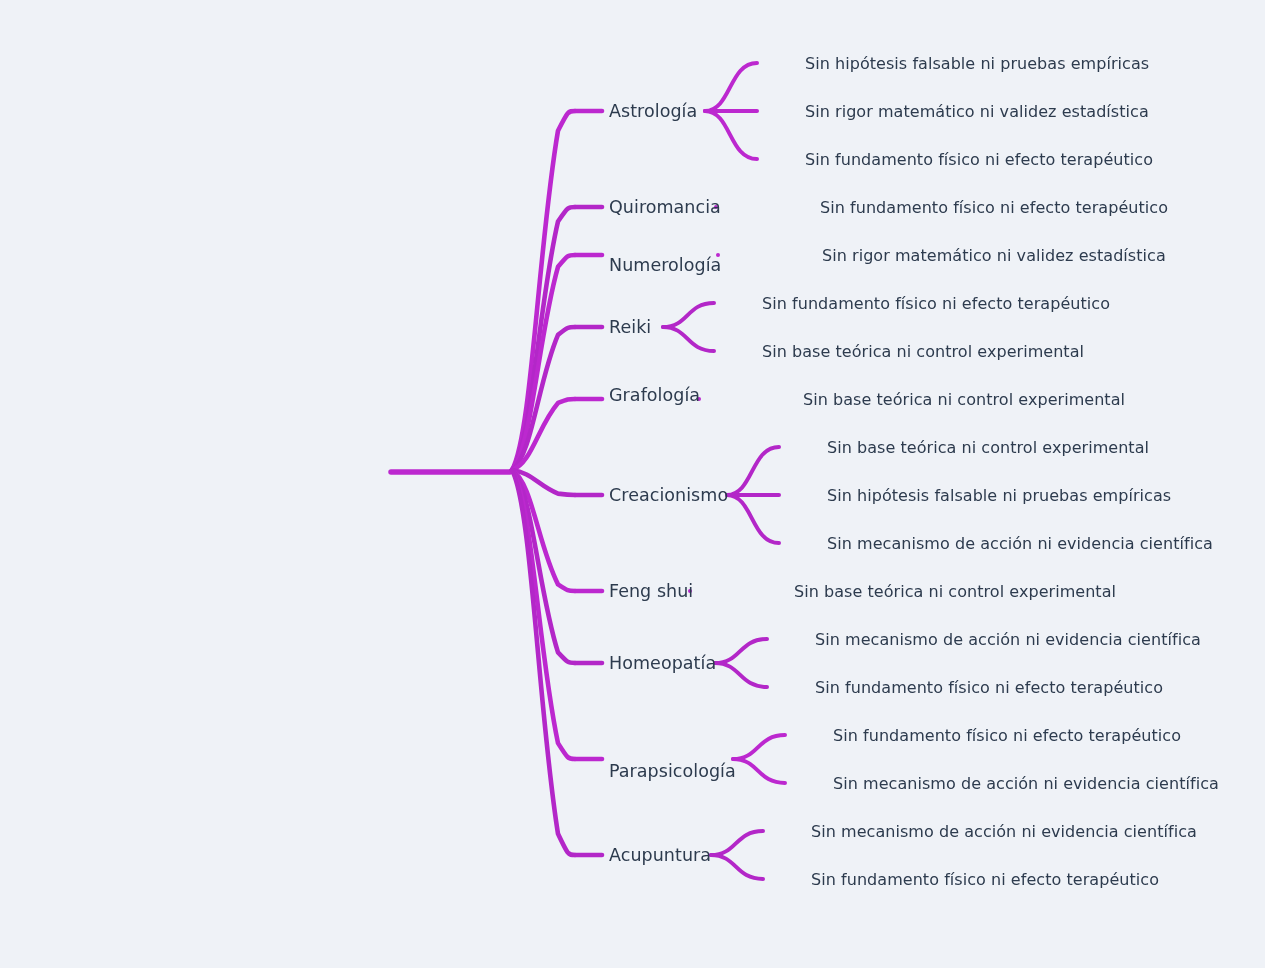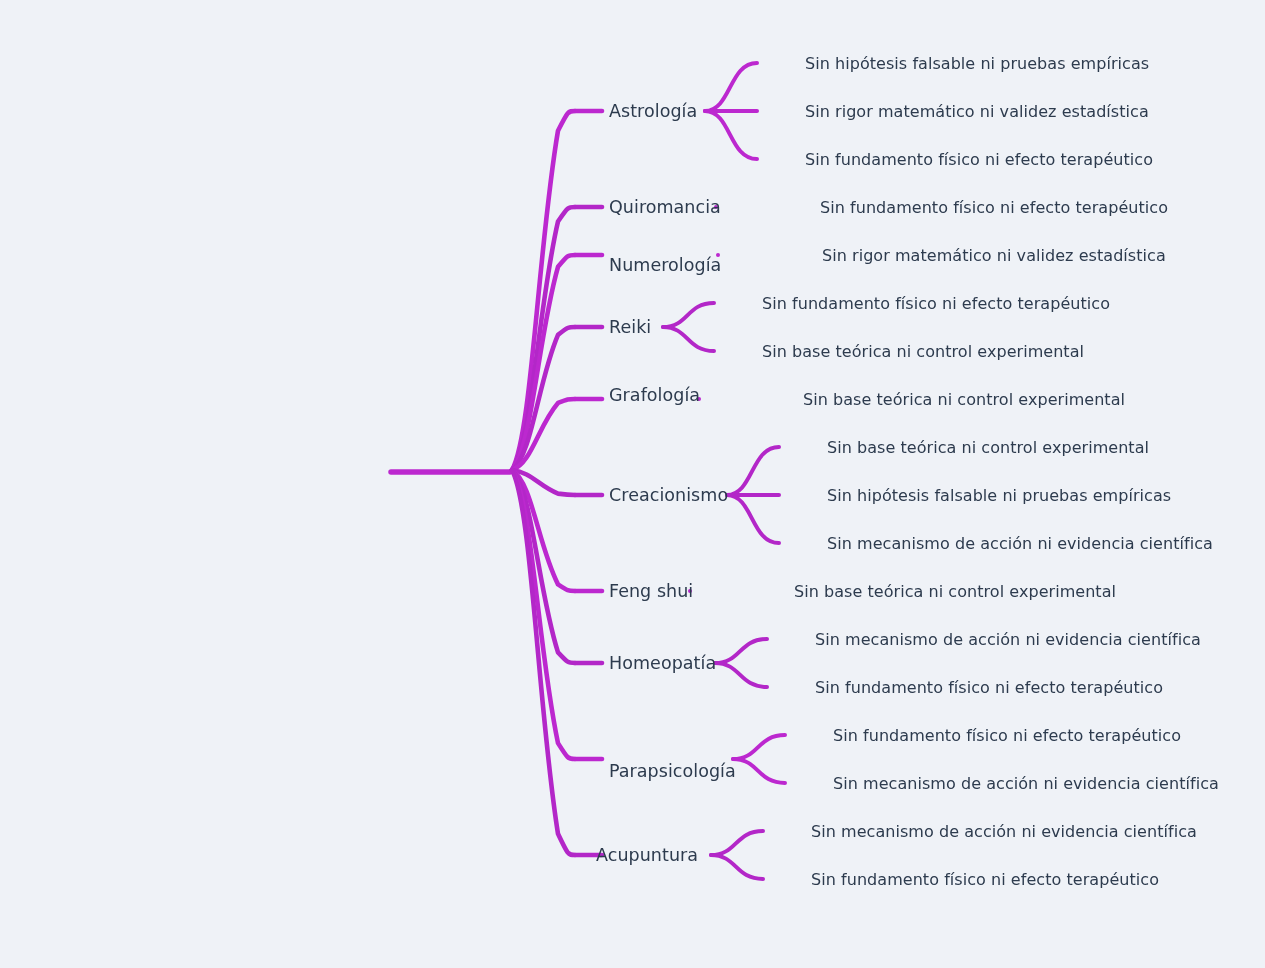--- a/index.html
+++ b/index.html
@@ -133,18 +133,18 @@
       <div class="leaf-label" style="left: 827px; top: 495px;">Sin hipótesis falsable ni pruebas empíricas</div>
       <div class="leaf-label" style="left: 827px; top: 543px;">Sin mecanismo de acción ni evidencia científica</div>
       <div class="branch-label" style="left: 609px; top: 591px;">Feng shui</div>
       <div class="leaf-label" style="left: 794px; top: 591px;">Sin base teórica ni control experimental</div>
       <div class="branch-label" style="left: 609px; top: 663px;">Homeopatía</div>
       <div class="leaf-label" style="left: 815px; top: 639px;">Sin mecanismo de acción ni evidencia científica</div>
       <div class="leaf-label" style="left: 815px; top: 687px;">Sin fundamento físico ni efecto terapéutico</div>
       <div class="branch-label" style="left: 609px; top: 759px; margin-top: 12px;">Parapsicología</div>
       <div class="leaf-label" style="left: 833px; top: 735px;">Sin fundamento físico ni efecto terapéutico</div>
       <div class="leaf-label" style="left: 833px; top: 783px;">Sin mecanismo de acción ni evidencia científica</div>
-      <div class="branch-label" style="left: 596px; top: 855px;">Acupuntura</div>
+      <div class="branch-label" style="left: 609px; top: 855px;">Acupuntura</div>
       <div class="leaf-label" style="left: 811px; top: 831px;">Sin mecanismo de acción ni evidencia científica</div>
       <div class="leaf-label" style="left: 811px; top: 879px;">Sin fundamento físico ni efecto terapéutico</div>
     </div>
 
 </div>
 
 </body></html>

